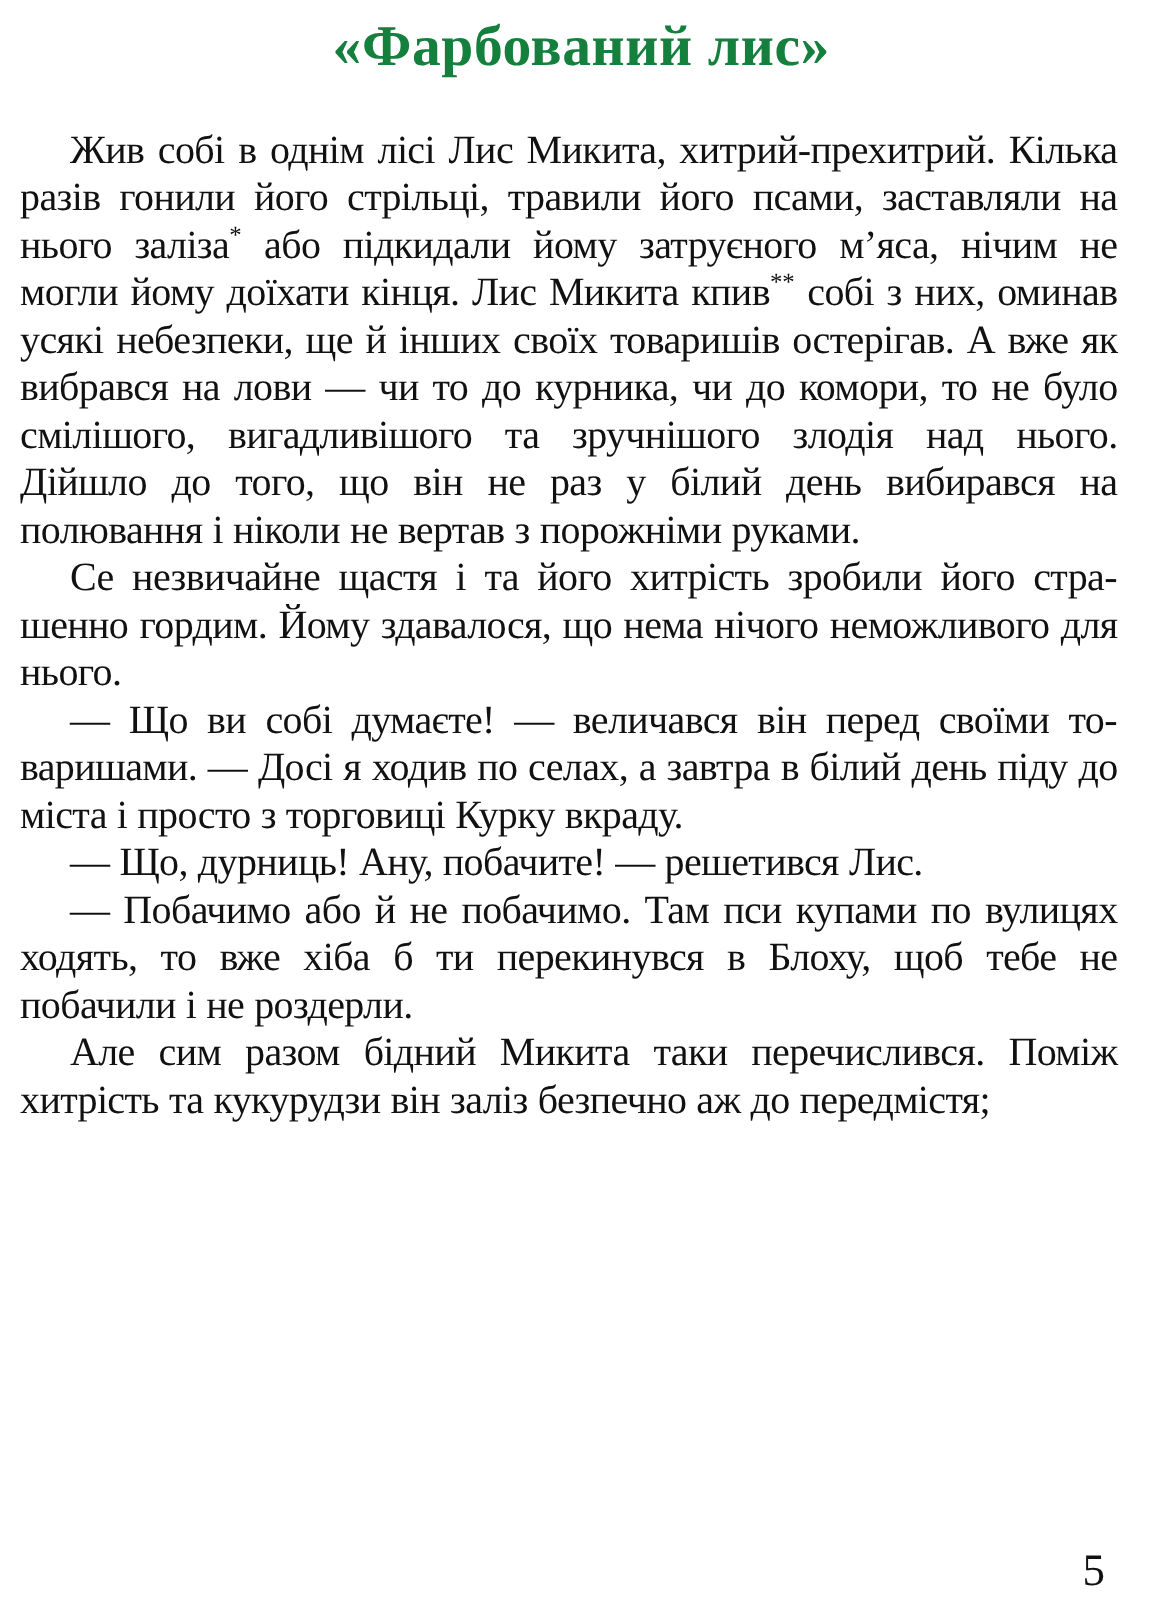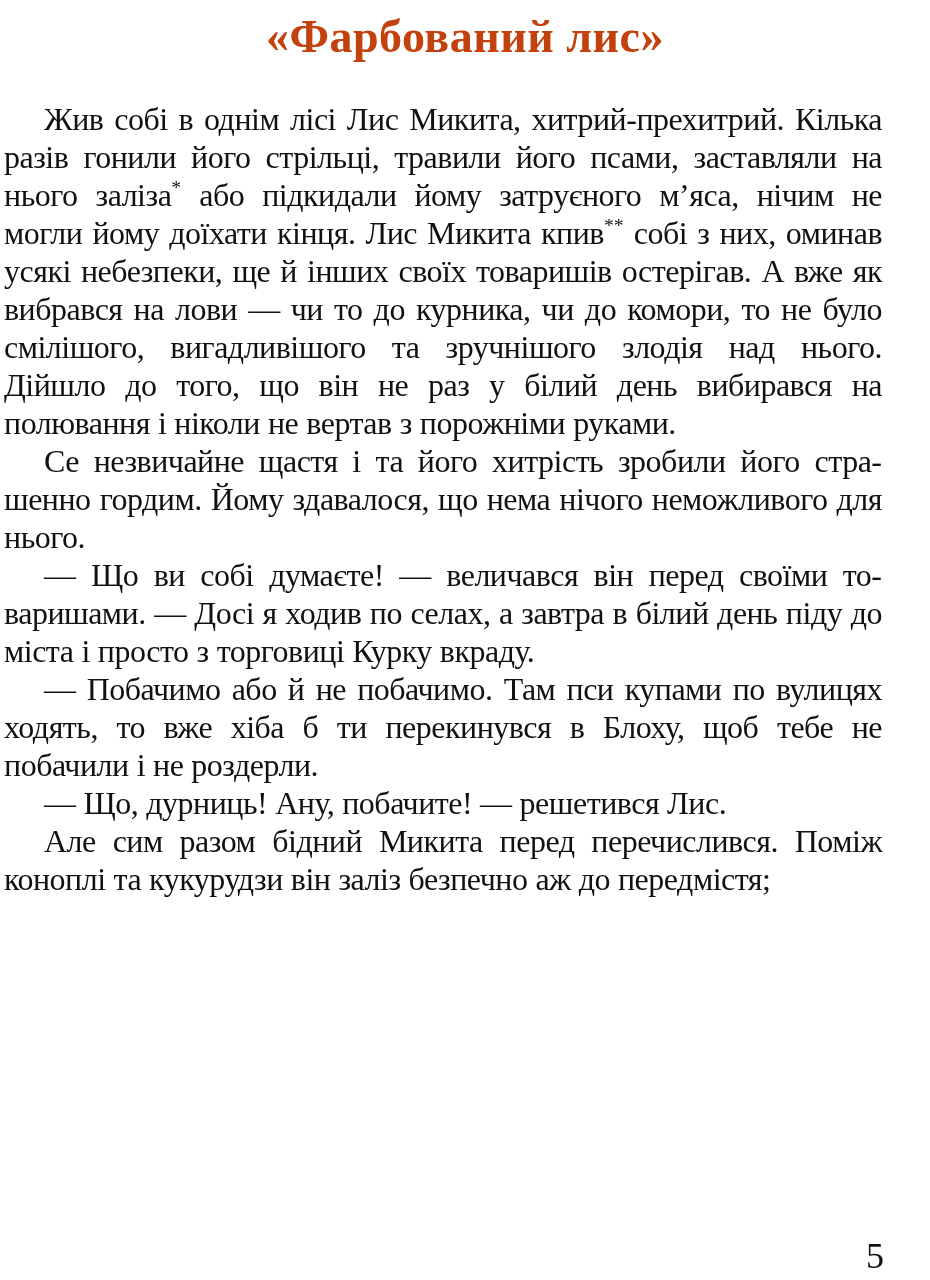--- a/index.html
+++ b/index.html
@@ -16,26 +16,26 @@
     font-family: "Liberation Serif", "DejaVu Serif", serif;
     overflow: hidden;
   }
   .page-title {
     margin: 0;
     padding-top: 12px;
     text-align: center;
     font-size: 46px;
     line-height: 50px;
     font-weight: bold;
-    color: #c2410c;
+    color: #15803d;
     letter-spacing: 0.5px;
   }
   .story {
     position: absolute;
-    left: 4px;
+    left: 16px;
     top: 100px;
     width: 878px;
   }
   .story p {
     margin: 0;
     font-size: 32px;
     line-height: 38px;
     text-align: justify;
     text-indent: 40px;
     letter-spacing: -0.5px;
@@ -84,21 +84,21 @@
 <body>
 
 <div class="page">
 
   <h1 class="page-title">«Фарбований лис»</h1>
 
   <div class="story">
     <p><span>Жив собі в однім лісі Лис Микита, хитрий-прехитрий. Кілька разів гонили його стрільці, травили його псами, за­ставляли на нього заліза</span><sup>*</sup><span> або підкидали йому затруєного м’яса, нічим не могли йому доїхати кінця. Лис Микита кпив</span><sup>**</sup><span> собі з них, оминав усякі небезпеки, ще й інших своїх товари­шів остерігав. А вже як вибрався на лови — чи то до курника, чи до комори, то не було смілішого, вигадливішого та зруч­нішого злодія над нього. Дійшло до того, що він не раз у білий день вибирався на полювання і ніколи не вертав з порожніми руками.</span></p>
     <p><span>Се незвичайне щастя і та його хитрість зробили його стра­шенно гордим. Йому здавалося, що нема нічого неможли­вого для нього.</span></p>
     <p><span>— Що ви собі думаєте! — величався він перед своїми то­варишами. — Досі я ходив по селах, а завтра в білий день піду до міста і просто з торговиці Курку вкраду.</span></p>
+    <p><span>— Що, дурниць! Ану, побачите! — решетився Лис.</span></p>
     <p><span>— Побачимо або й не побачимо. Там пси купами по вули­цях ходять, то вже хіба б ти перекинувся в Блоху, щоб тебе не побачили і не роздерли.</span></p>
-    <p><span>— Що, дурниць! Ану, побачите! — решетився Лис.</span></p>
-    <p><span>Але сим разом бідний Микита перед перечислився. Поміж коноплі та кукурудзи він заліз безпечно аж до передмістя;</span></p>
+    <p><span>Але сим разом бідний Микита таки перечислився. Поміж хитрість та кукурудзи він заліз безпечно аж до передмістя;</span></p>
   </div>
 
 
   <div class="page-number">5</div>
 
 </div>
 
 </body></html>

